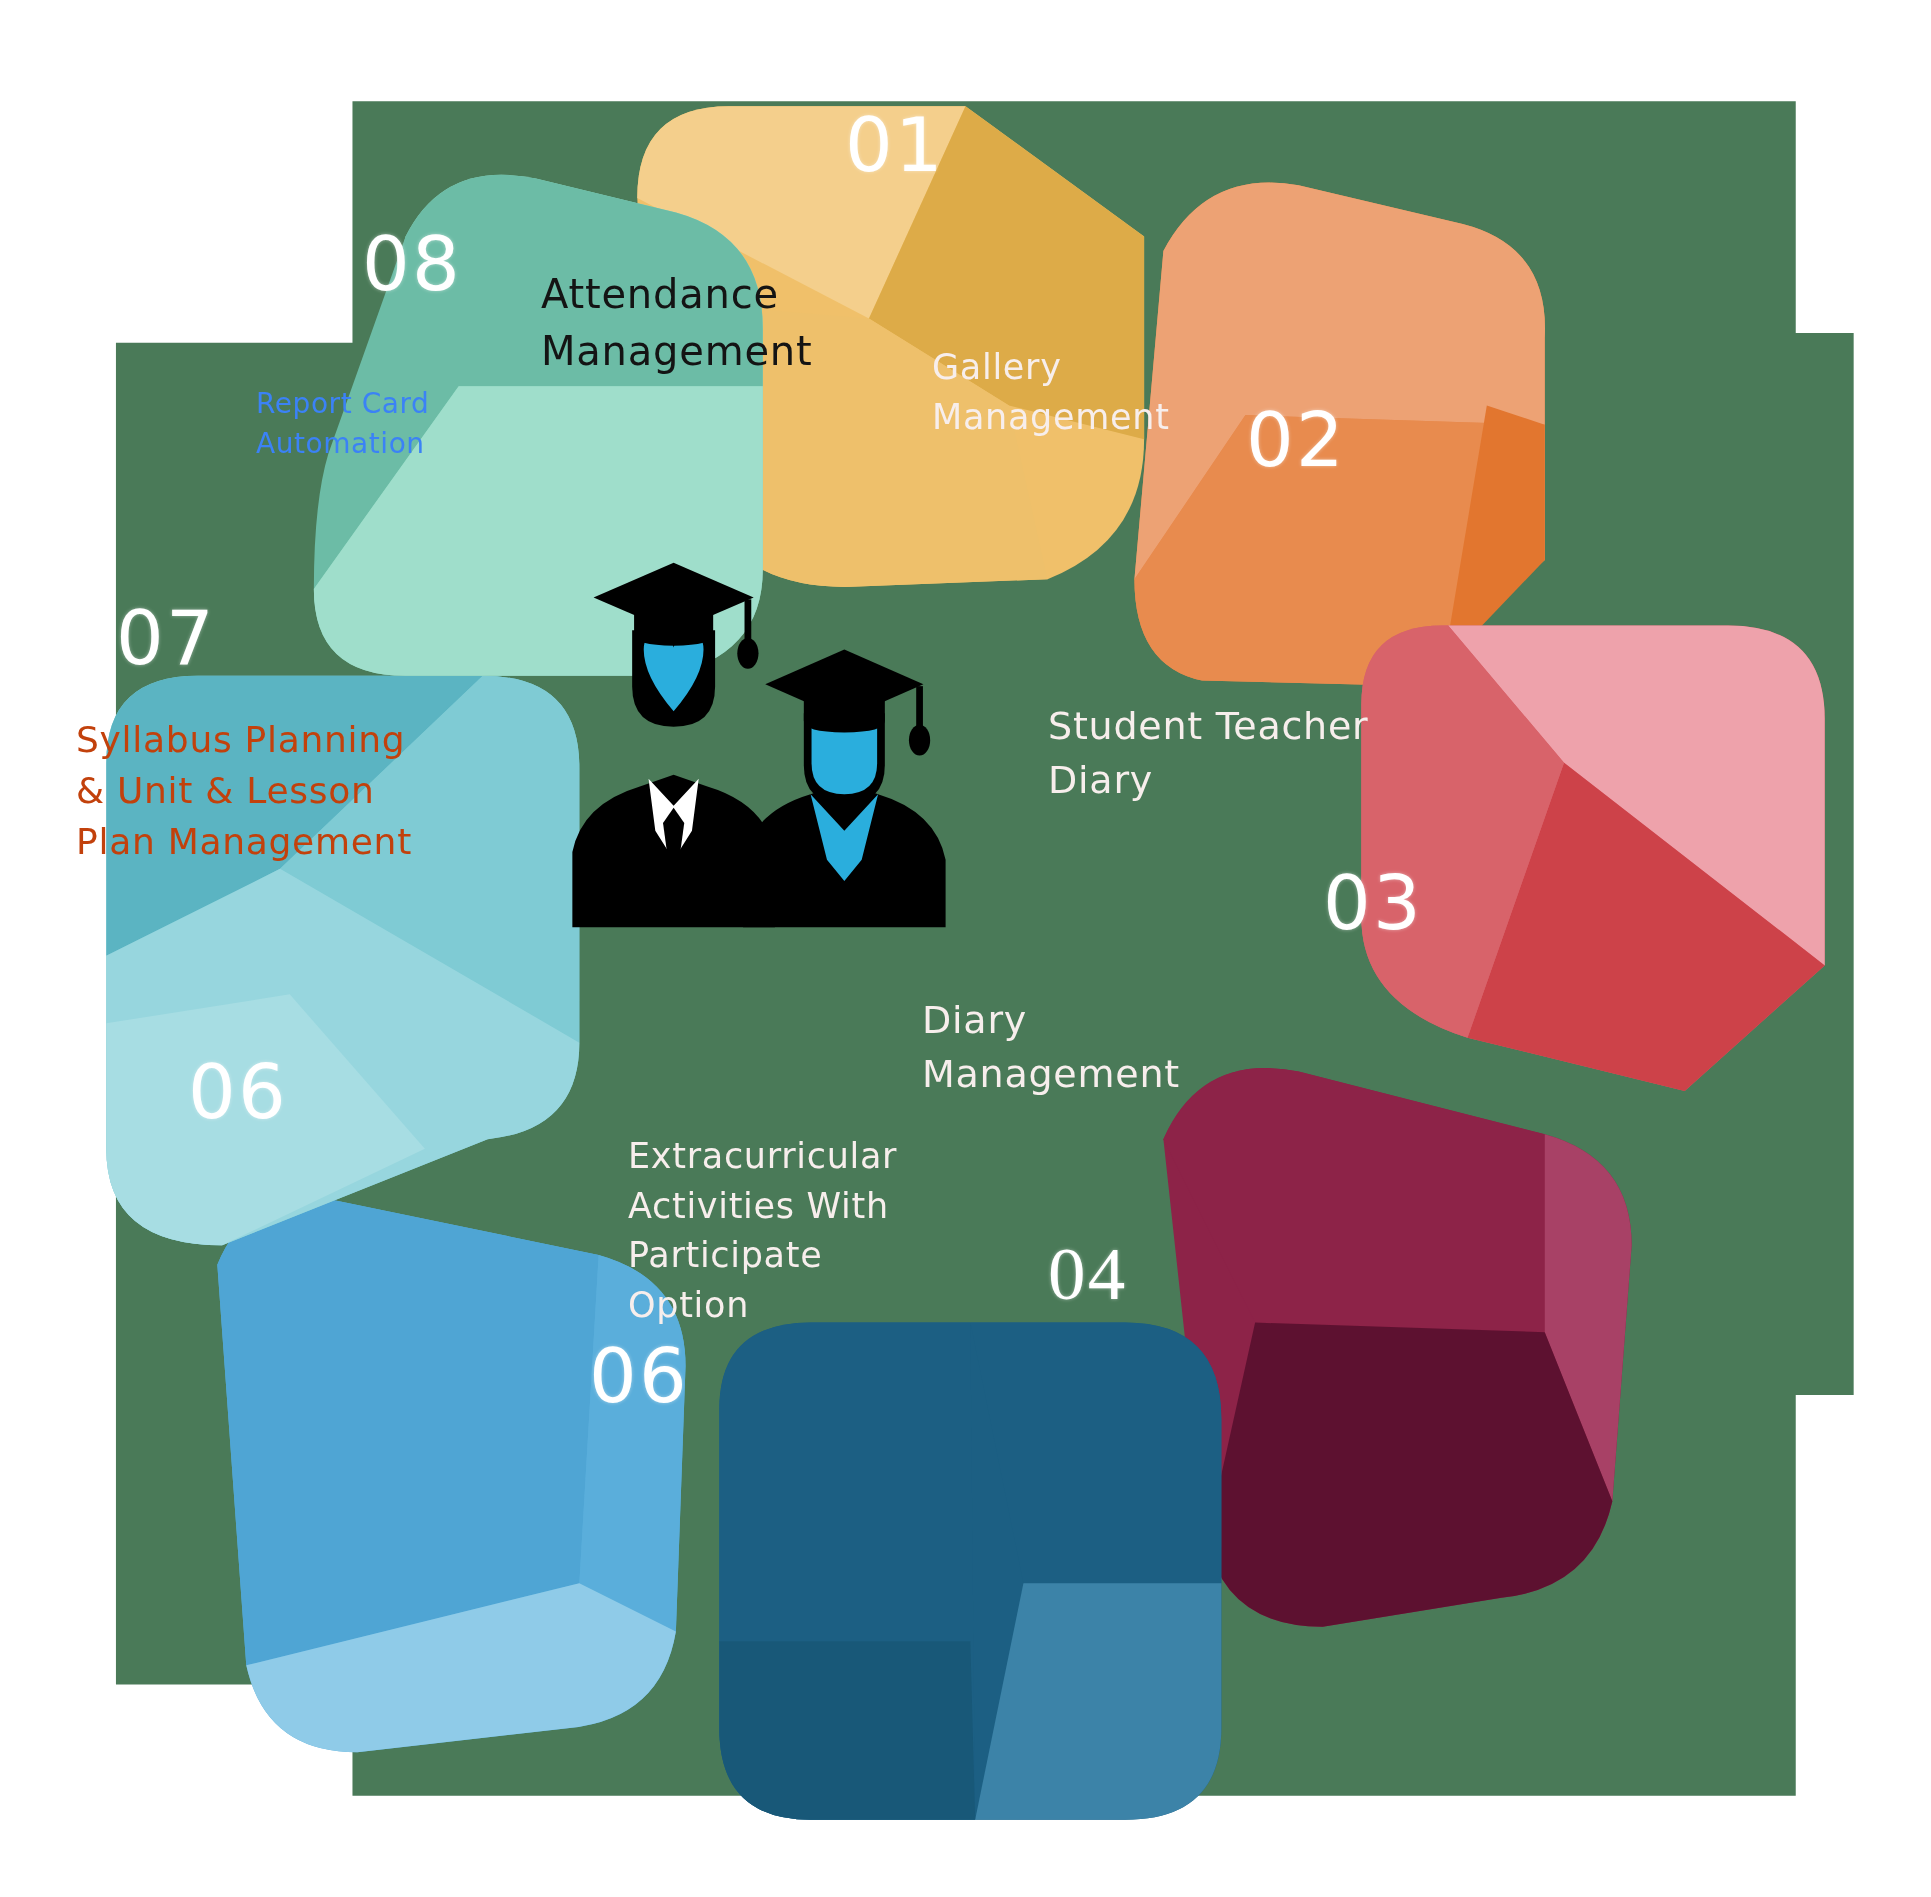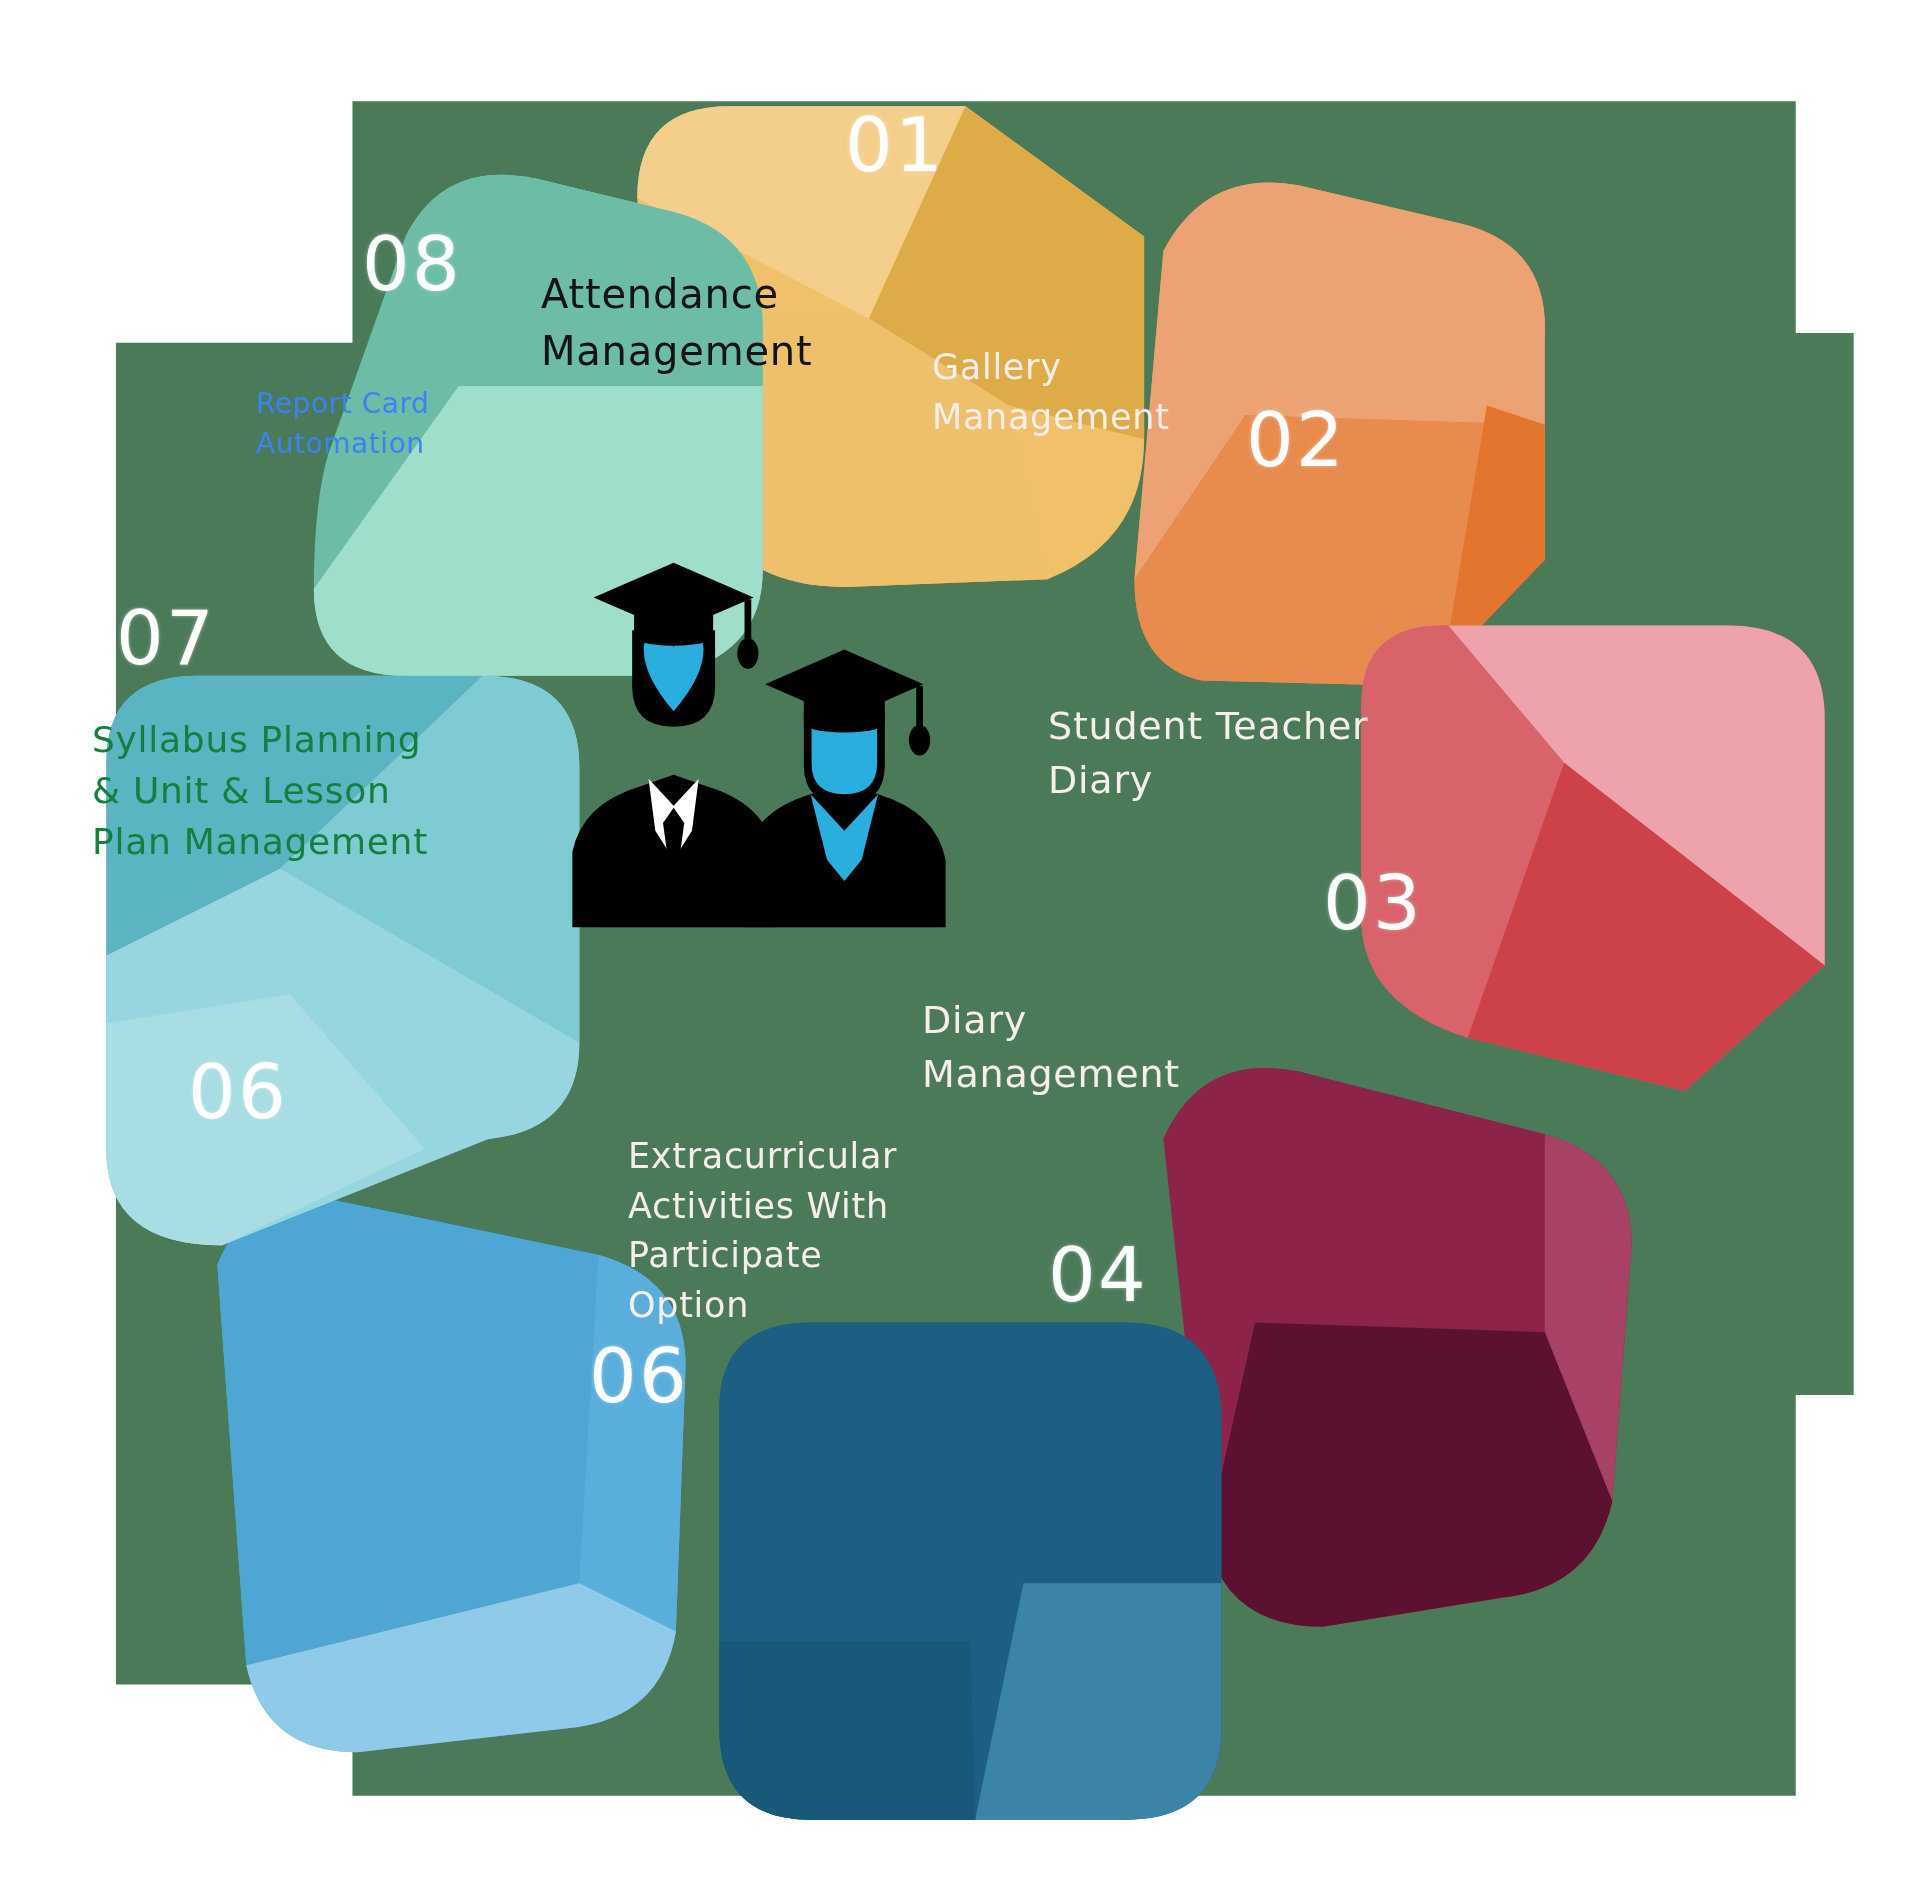--- a/index.html
+++ b/index.html
@@ -37,29 +37,29 @@
   .l01{left:541px;top:266px;width:425px;font-size:40px;color:#141414;}
   .n01{left:845px;top:101px;font-size:75px;}
 
   .l02{left:932px;top:343px;width:348px;font-size:35px;color:#f7eeec;}
   .n02{left:1246px;top:396px;font-size:75px;}
 
   .l03{left:1048px;top:700px;width:406px;font-size:38px;color:#f7eeec;}
   .n03{left:1323px;top:859px;font-size:75px;}
 
   .l04{left:922px;top:994px;width:377px;font-size:38px;color:#f7eeec;}
-  .n04{left:1048px;top:1231px;font-size:75px;}
+  .n04{left:1048px;top:1231px;font-size:75px;font-family:Liberation Serif, serif;}
 
   .l05{left:628px;top:1132px;width:333px;font-size:35px;color:#f7eeec;}
   .n05{left:589px;top:1332px;font-size:75px;}
 
   .l06{left:319px;top:1048px;width:299px;font-size:36px;color:#141414;}
   .n06{left:188px;top:1048px;font-size:75px;}
 
-  .l07{left:92px;top:714px;width:386px;font-size:36px;color:#15803d;}
+  .l07{left:76px;top:714px;width:386px;font-size:36px;color:#c2410c;}
   .n07{left:116px;top:594px;font-size:75px;}
 
   .l08{left:256px;top:384px;width:256px;font-size:28px;color:#3b82f6;}
   .n08{left:362px;top:220px;font-size:75px;}
 
   
   #center-icon{position:absolute;left:555px;top:541px;width:434px;height:406px;}
 </style>
 </head>
 <body>

